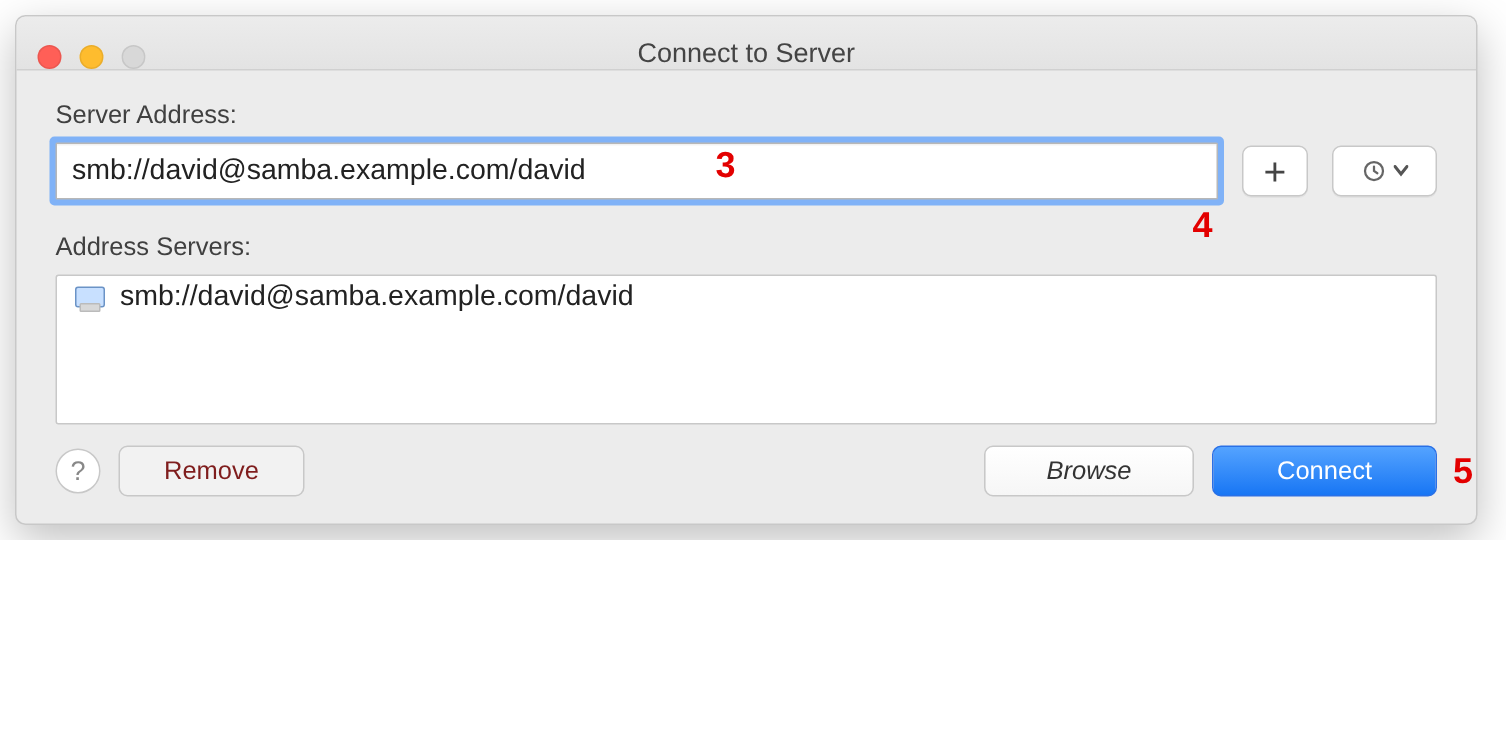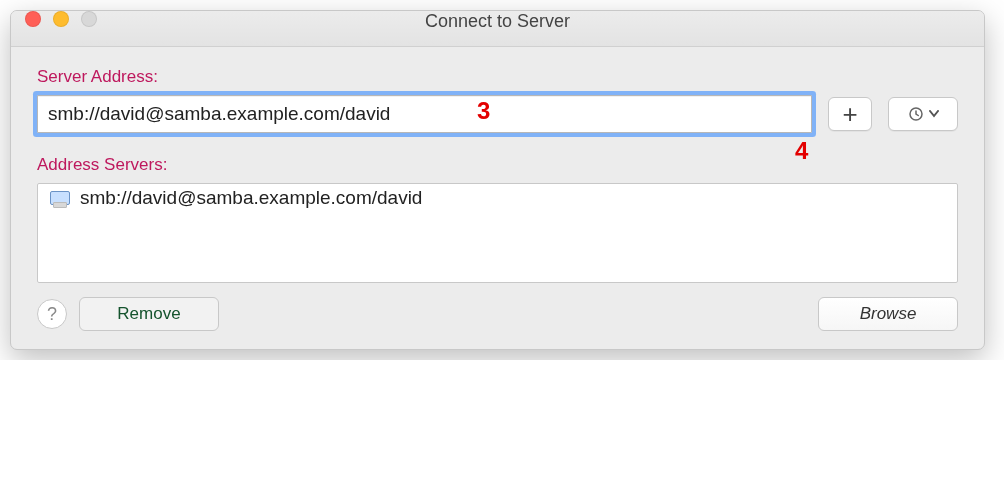--- a/index.html
+++ b/index.html
@@ -15,21 +15,21 @@
       width: 975px;
       background: #ececec;
       border: 1px solid #c8c8c8;
       border-radius: 7px;
       box-shadow: 0 10px 30px rgba(0,0,0,0.25);
       overflow: hidden;
     }
     .titlebar {
       height: 36px;
       display: flex;
-      align-items: flex-start;
+      align-items: flex-end;
       background: linear-gradient(#ececec, #e3e3e3);
       border-bottom: 1px solid #d0d0d0;
       position: relative;
     }
     .traffic {
       display: flex;
       gap: 12px;
       padding-left: 14px;
     }
     .tl {
@@ -44,21 +44,21 @@
       left: 0; right: 0;
       text-align: center;
       font-size: 18px;
       color: #444;
     }
     .content {
       padding: 20px 26px 18px 26px;
     }
     .label {
       font-size: 17px;
-      color: #be185d;
+      color: #404040;
       margin-bottom: 8px;
     }
     .address-row {
       display: flex;
       align-items: center;
       gap: 16px;
       margin-bottom: 22px;
     }
     .input-wrap {
       flex: 1;
@@ -155,24 +155,24 @@
       height: 34px;
       border-radius: 6px;
       border: 1px solid #c8c8c8;
       background: linear-gradient(#ffffff,#f6f6f6);
       font-size: 17px;
       padding: 0 22px;
       display: flex; align-items: center; justify-content: center;
       cursor: pointer;
     }
     .btn.remove {
-      color: #14532d;
+      color: #7f1d1d;
       background: #f2f2f2;
       cursor: default;
-      width: 140px;
+      width: 124px;
     }
     .btn.browse { width: 140px; color: #333; font-style: italic; }
     .btn.connect {
       width: 150px;
       border: 1px solid #2a70e6;
       background: linear-gradient(#54a3ff, #1876f4);
       color: #fff;
     }
     .spacer { flex: 1; }
     .btn-wrap { position: relative; }
@@ -229,16 +229,22 @@
       <div class="help-btn">
         <span>?</span>
       </div>
       <div class="btn remove">
         <span>Remove</span>
       </div>
       <div class="spacer"></div>
       <div class="btn browse">
         <span>Browse</span>
       </div>
+      <div class="btn-wrap">
+        <div class="btn connect">
+          <span>Connect</span>
+        </div>
+        <div class="annot a5">5</div>
+      </div>
     </div>
 
   </div>
 </div>
 
 </body></html>

